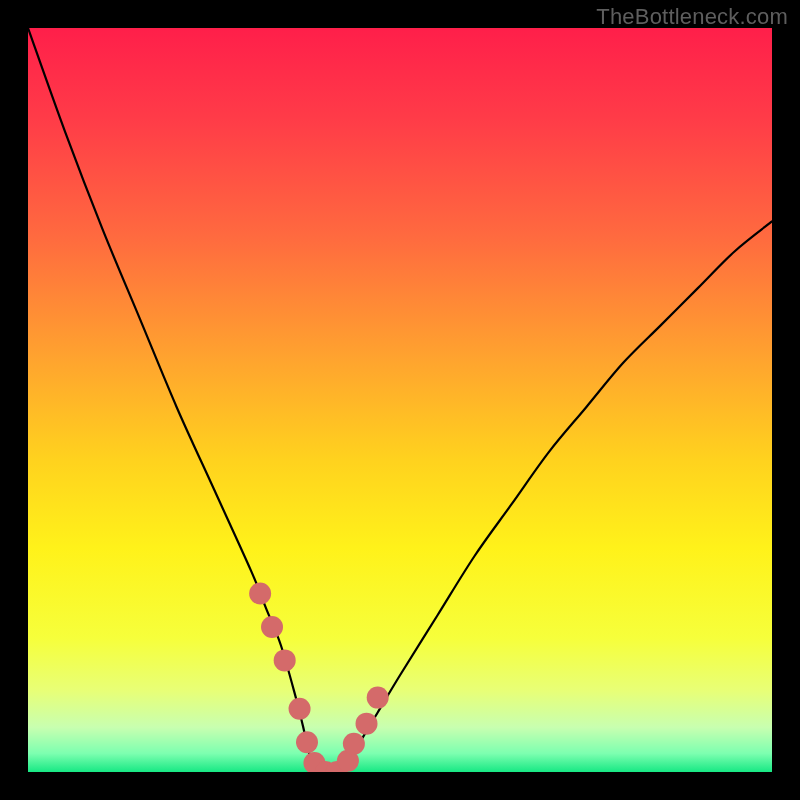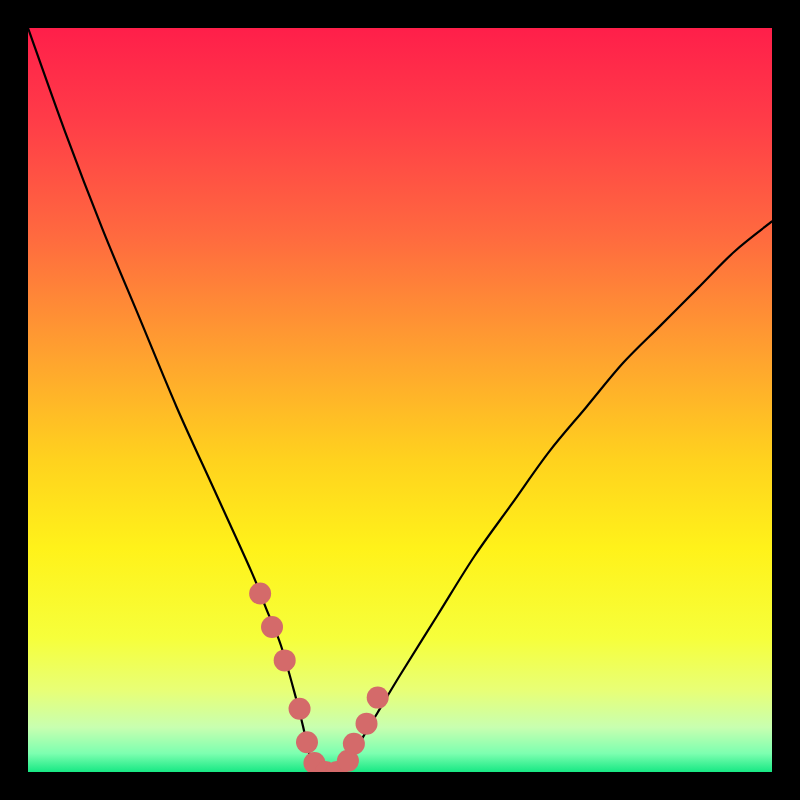--- a/index.html
+++ b/index.html
@@ -43,20 +43,21 @@
     letter-spacing: 0.2px;
     font-weight: 500;
     user-select: none;
   }
 </style>
 </head>
 <body>
 
 <div class="frame">
 
+  <div class="watermark">TheBottleneck.com</div>
 
   <div class="plot-wrap">
     <svg class="gradient-bg" viewBox="0 0 744 744" preserveAspectRatio="none">
       <defs>
         <linearGradient id="bg-grad" x1="0" y1="0" x2="0" y2="1">
             <stop offset="0%" stop-color="#ff1f4a"></stop>
             <stop offset="12%" stop-color="#ff3b48"></stop>
             <stop offset="28.000000000000004%" stop-color="#ff6a3f"></stop>
             <stop offset="44%" stop-color="#ffa22f"></stop>
             <stop offset="57.99999999999999%" stop-color="#ffd21e"></stop>

